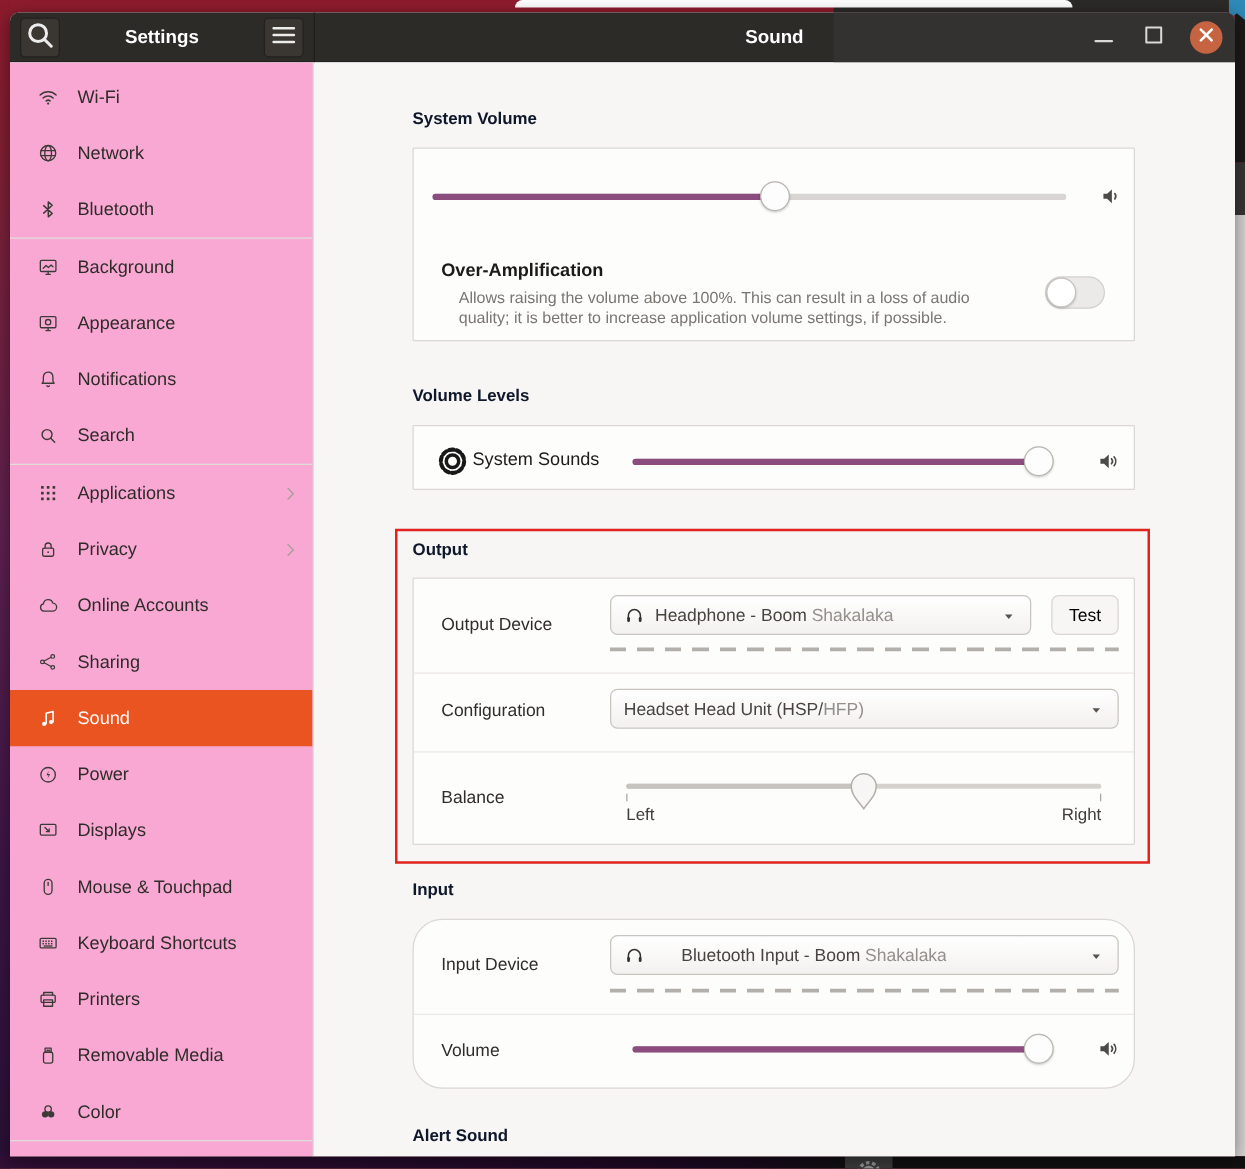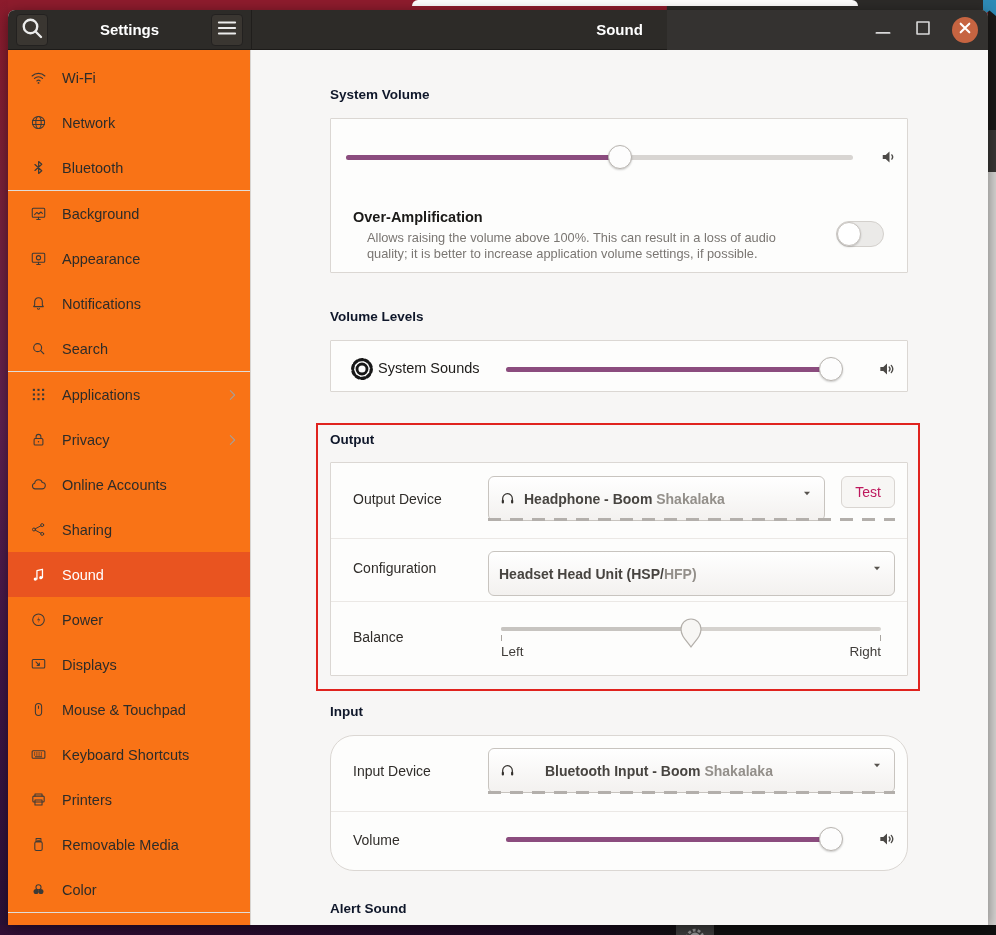--- a/index.html
+++ b/index.html
@@ -38,21 +38,21 @@
   .hb-title{position:absolute;top:0;height:40px;line-height:40px;text-align:center;
     color:#ffffff;font-weight:700;font-size:15px;}
   .hb-title-left{left:0;width:243px;}
   .hb-title-right{left:243px;width:737px;}
   .wc{position:absolute;top:7px;width:26px;height:26px;display:flex;align-items:center;justify-content:center;color:#d9d9d9;}
   .wc-min{left:862px;}
   .wc-max{left:902px;}
   .wc-close{left:944px;border-radius:50%;background:#c66441;color:#fff;}
 
   
-  .sidebar{position:absolute;left:0;top:40px;width:243px;height:875px;background:#f97316;
+  .sidebar{position:absolute;left:0;top:40px;width:243px;height:875px;background:#f9a8d4;
     border-right:1px solid #d8d4d0;padding-top:5px;overflow:hidden;}
   .sb-item{position:relative;height:45px;display:flex;align-items:center;color:#2e2c29;font-size:14.5px;}
   .sb-icon{width:17px;height:17px;margin-left:22px;color:#3c3a37;flex:none;display:flex;align-items:center;}
   .sb-icon svg{width:17px;height:17px;}
   .sb-label{margin-left:15px;white-space:nowrap;}
   .sb-chevron{position:absolute;right:10px;width:16px;height:16px;color:#a59f99;display:none;}
   .sb-chevron svg{width:16px;height:16px;}
   .sb-item.sel{background:#E95420;color:#ffffff;}
   .sb-item.sel .sb-icon{color:#ffffff;}
   .sb-sep{height:1px;background:#e0ddd9;margin:0;}
@@ -72,29 +72,29 @@
     border-radius:50%;background:#fdfdfd;border:1px solid #b9b5b0;box-shadow:0 1px 2px rgba(0,0,0,.2);}
   .speaker{position:absolute;width:20px;height:20px;color:#4c4a47;}
   .speaker svg{width:20px;height:20px;}
 
   
   .switch{position:absolute;width:48px;height:26px;border-radius:13px;background:#ebeae8;border:1px solid #d3d0cc;}
   .switch .dot{position:absolute;left:0;top:0;width:24px;height:24px;border-radius:50%;background:#ffffff;
     border:1px solid #c6c2be;box-shadow:0 1px 2px rgba(0,0,0,.18);}
 
   
-  .combo{position:absolute;height:45px;border:1px solid #c8c4bf;border-radius:6px;
-    background:linear-gradient(180deg,#ffffff 0%,#f3f1ef 100%);display:flex;align-items:center;padding:0 30px 0 10px;font-weight:bold;}
+  .combo{position:absolute;height:32px;border:1px solid #c8c4bf;border-radius:6px;
+    background:linear-gradient(180deg,#ffffff 0%,#f3f1ef 100%);display:flex;align-items:center;padding:0 30px 0 10px;}
   .combo .ph-icon{width:17px;height:17px;color:#33302d;margin-right:8px;flex:none;}
   .combo .ph-icon svg{width:17px;height:17px;}
   .combo .txt{font-size:14px;color:#474440;white-space:pre;overflow:hidden;}
   .combo .txt .dim{color:#938f8a;}
   .combo .caret{position:absolute;right:9px;top:8px;width:16px;height:16px;color:#57534e;}
   .btn-test{position:absolute;width:54px;height:32px;border:1px solid #d9d5d1;border-radius:6px;background:#f7f6f4;
-    color:#be185d;font-size:14px;display:flex;align-items:center;justify-content:center;}
+    color:#000000;font-size:14px;display:flex;align-items:center;justify-content:center;}
   .dashes{position:absolute;height:3px;background:repeating-linear-gradient(90deg,#b3afab 0 13px,transparent 13px 22px);}
 
   
   .b-track{position:absolute;height:4px;border-radius:2px;background:#d5d2ce;}
   .b-fill{height:100%;width:50%;border-radius:2px;background:#c7c4c0;}
   .b-pin{position:absolute;width:22px;height:30px;}
   .b-tick{position:absolute;width:1px;height:6px;background:#a9a5a0;}
   .b-end{position:absolute;font-size:13.5px;color:#403d3a;}
 
   .gear-icon{position:absolute;width:26px;height:26px;color:#181818;}

